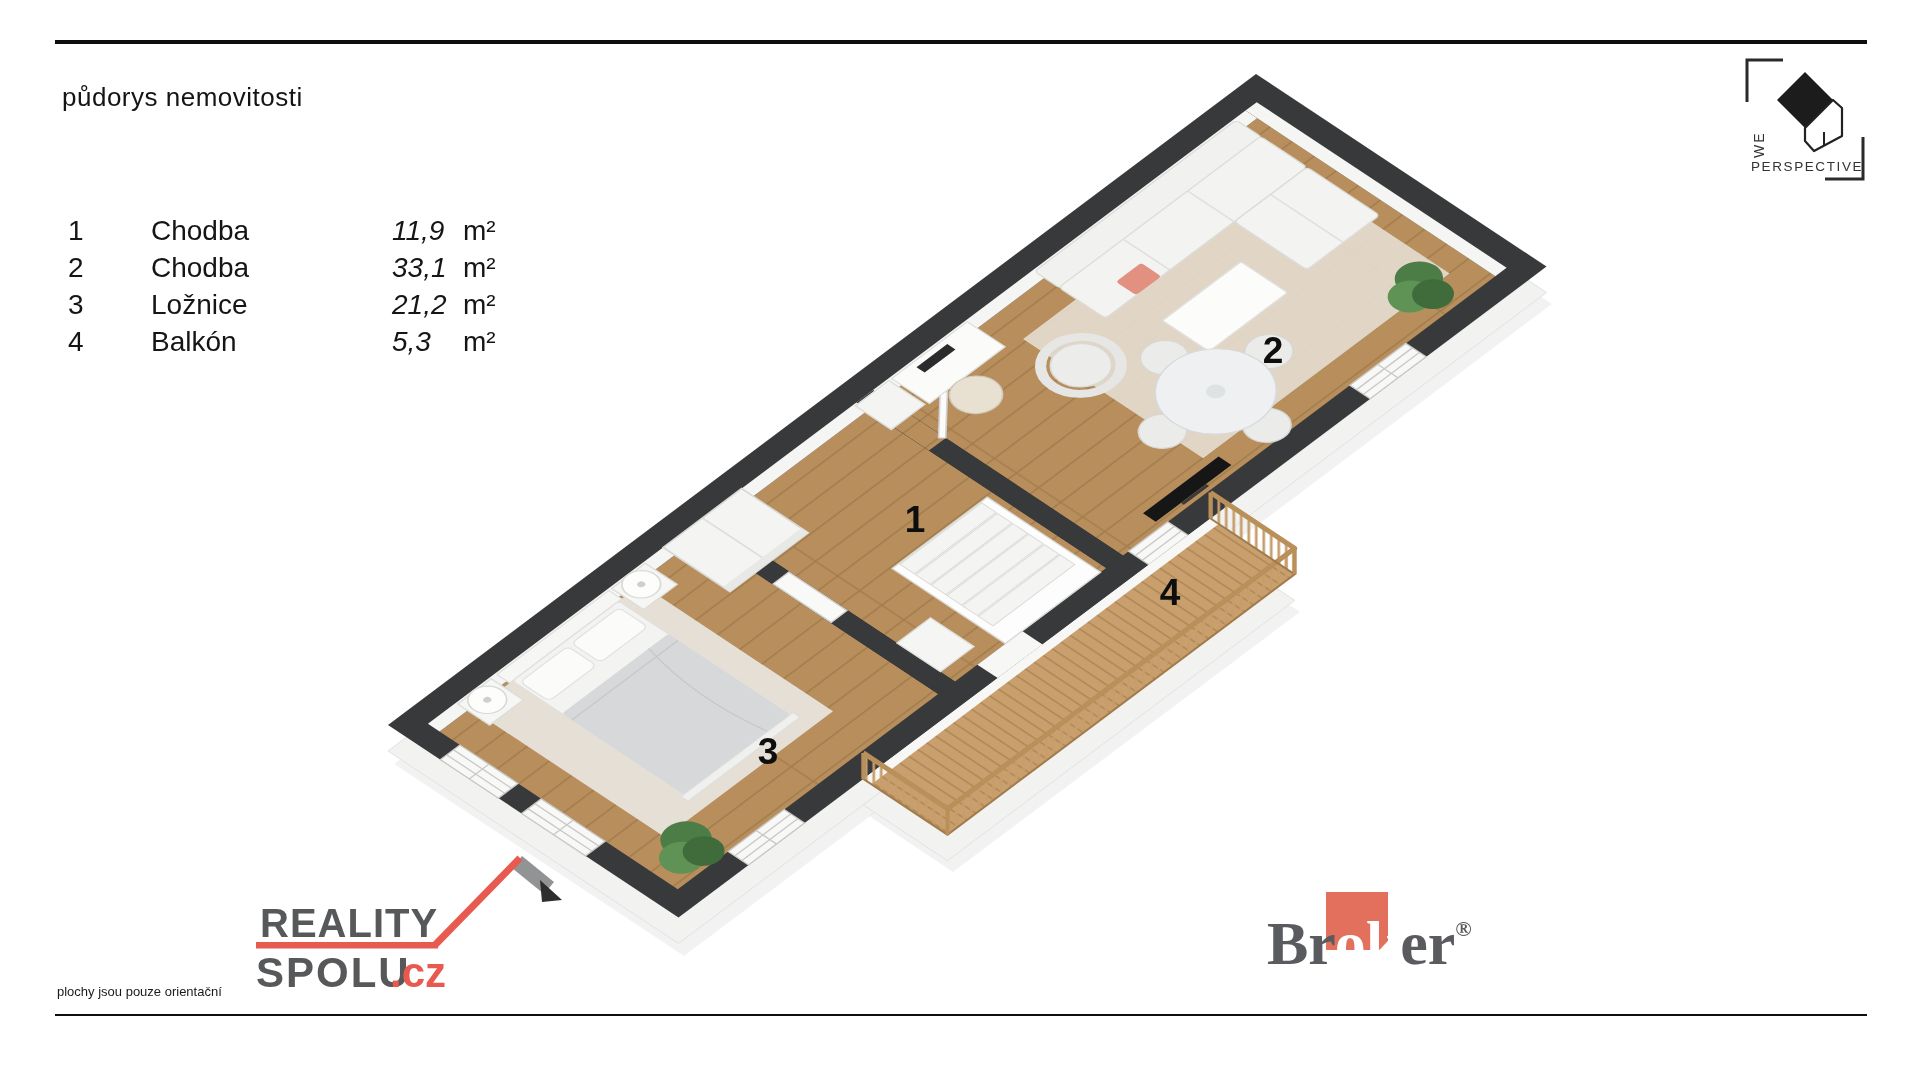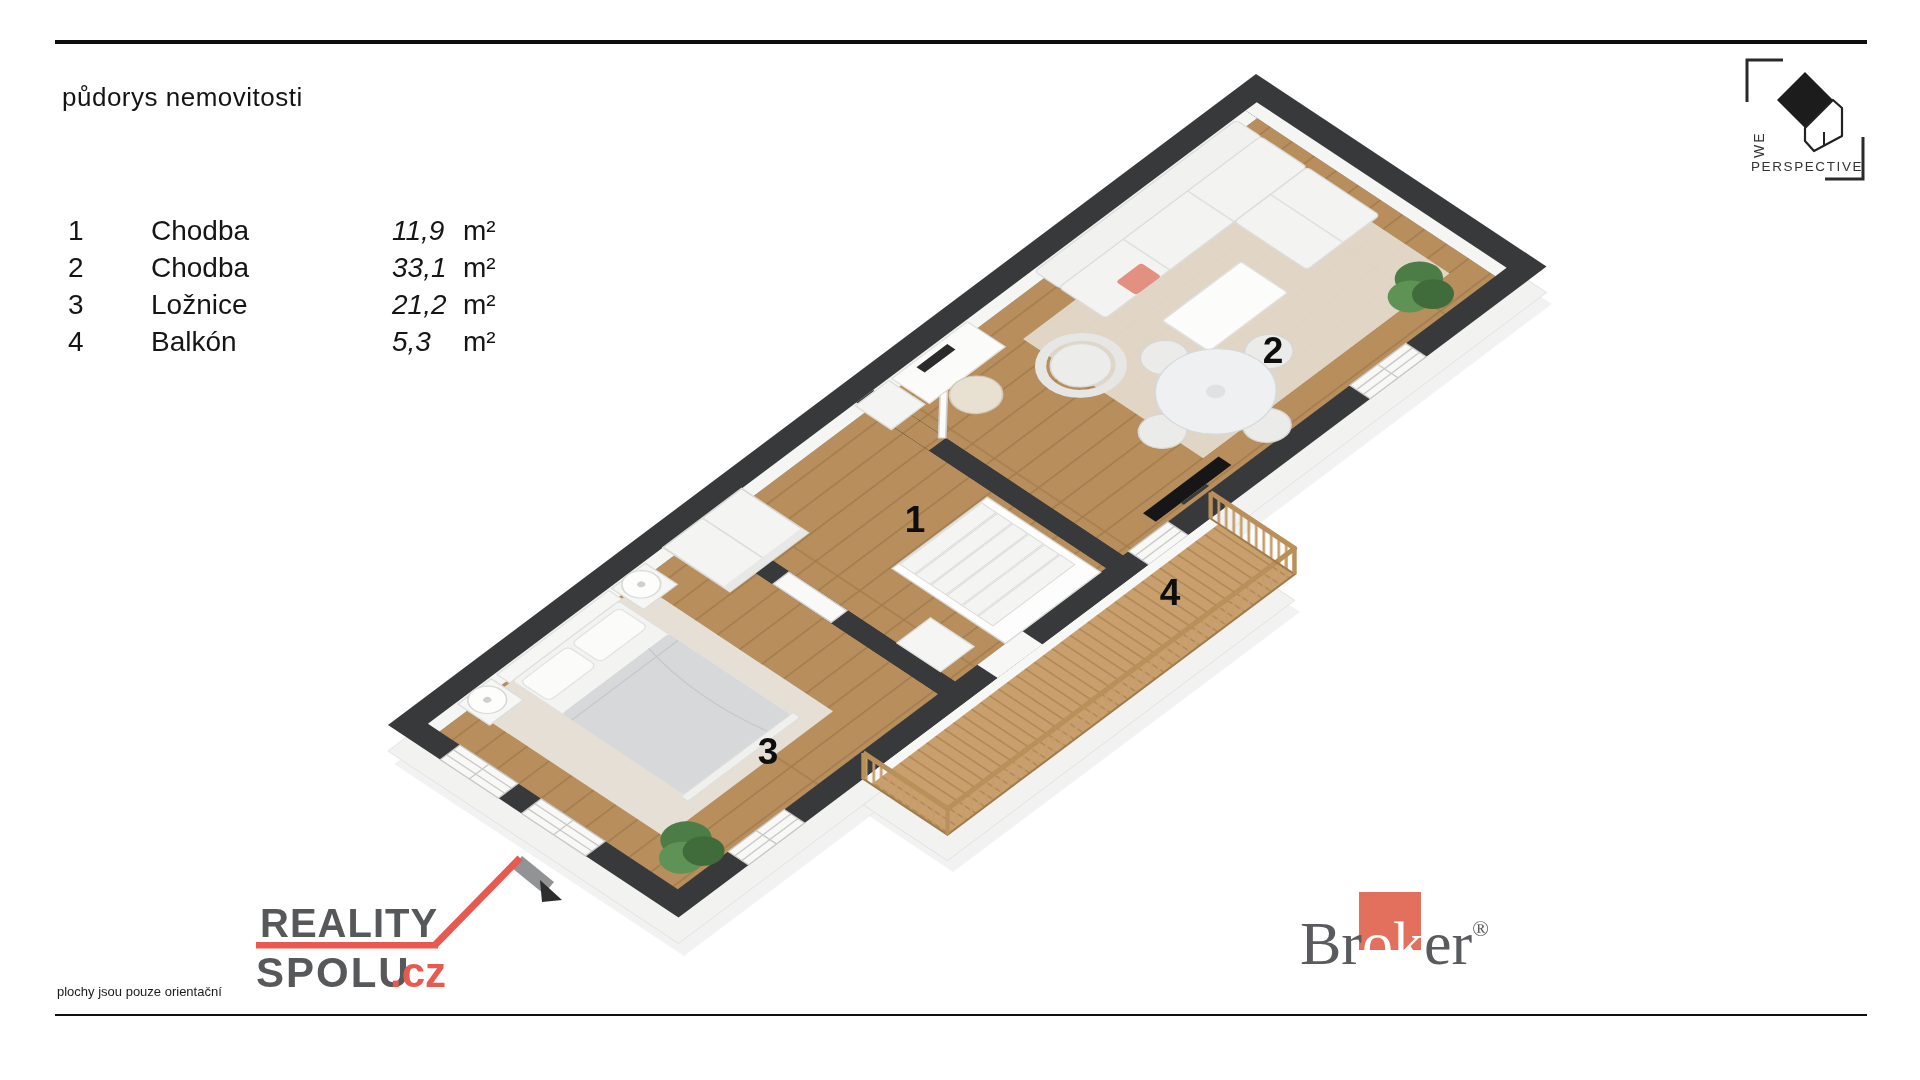--- a/index.html
+++ b/index.html
@@ -22,21 +22,21 @@
 
   
   #plan-svg{left:0;top:0;width:1920px;height:1080px;}
   .room-label{transform:translate(-50%,-50%);font-size:37px;font-weight:700;color:#0e0e0e;}
 
   
   #bottom-rule{left:55px;top:1014px;width:1812px;height:2px;background:#0e0e0e;}
   #disclaimer{left:57px;top:984px;font-size:13px;color:#1a1a1a;}
 
   
-  #broker-logo{left:1295px;top:868px;width:440px;height:150px;font-family:"Liberation Serif","DejaVu Serif",serif;}
+  #broker-logo{left:1262px;top:868px;width:440px;height:150px;font-family:"Liberation Serif","DejaVu Serif",serif;font-weight:bold;}
   #broker-square{left:64px;top:24px;width:62px;height:58px;background:#e2705c;}
   #broker-line1{left:5px;top:30px;font-size:62px;line-height:62px;color:#595b5e;white-space:nowrap;}
   #broker-line1 .ok{color:#ffffff;}
   #broker-reg{font-size:22px;vertical-align:28px;color:#595b5e;}
   #broker-line2{left:60px;top:88px;font-size:62px;line-height:62px;color:#595b5e;white-space:nowrap;}
 </style>
 </head>
 <body>
 
 <div id="top-rule" class="abs"></div>

